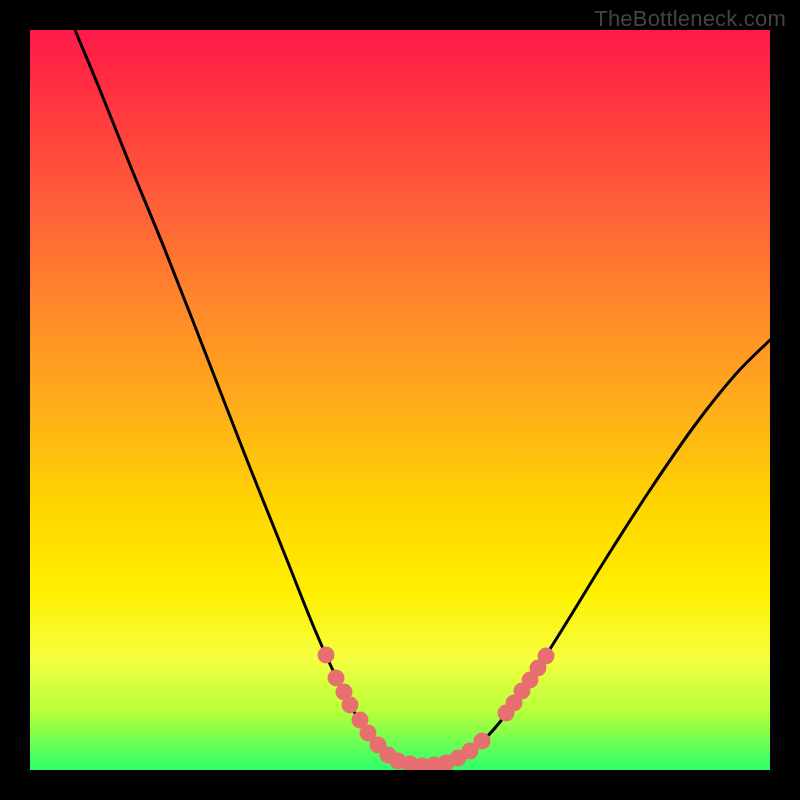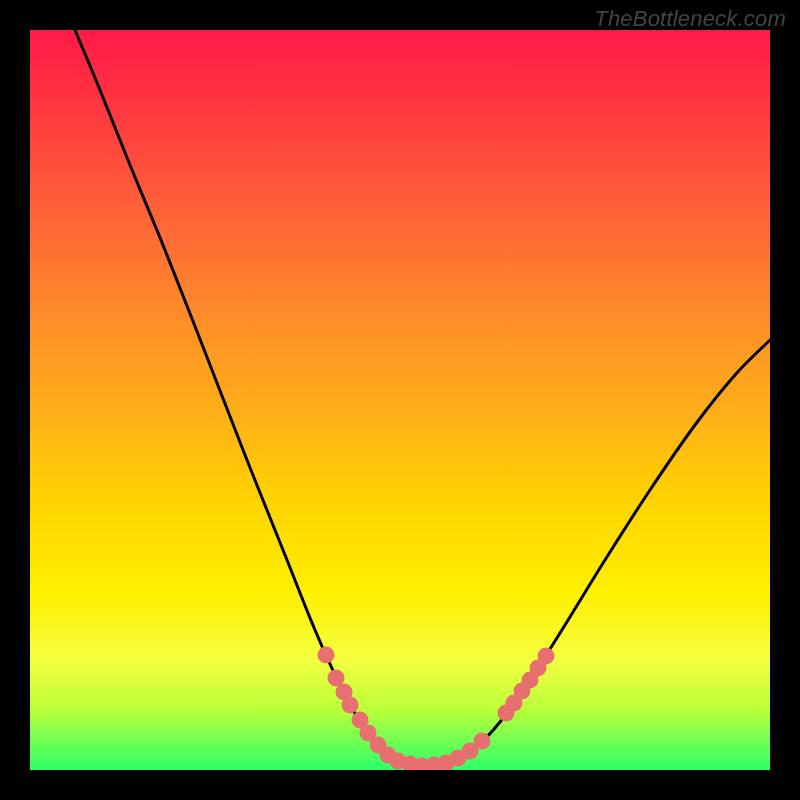--- a/index.html
+++ b/index.html
@@ -11,21 +11,20 @@
     background: #000;
     font-family: Arial, Helvetica, sans-serif;
   }
   .frame {
     position: absolute;
     top: 0;
     left: 0;
     width: 800px;
     height: 800px;
     background: #000;
-    font-style: italic;
   }
   .plot-area {
     position: absolute;
     top: 30px;
     left: 30px;
     width: 740px;
     height: 740px;
     
     background: linear-gradient(
       to bottom,

